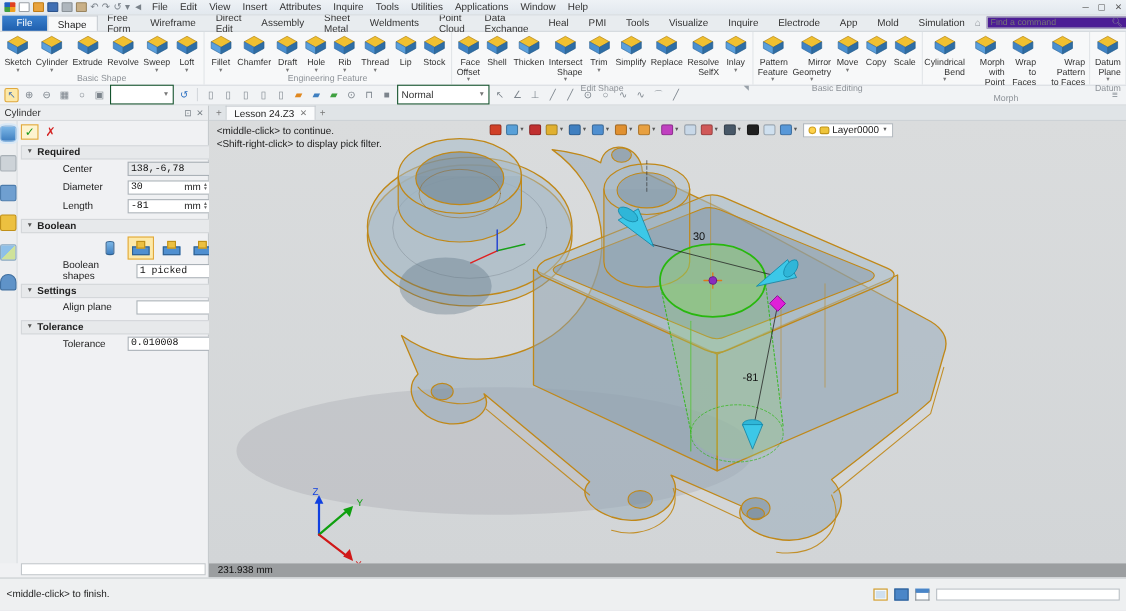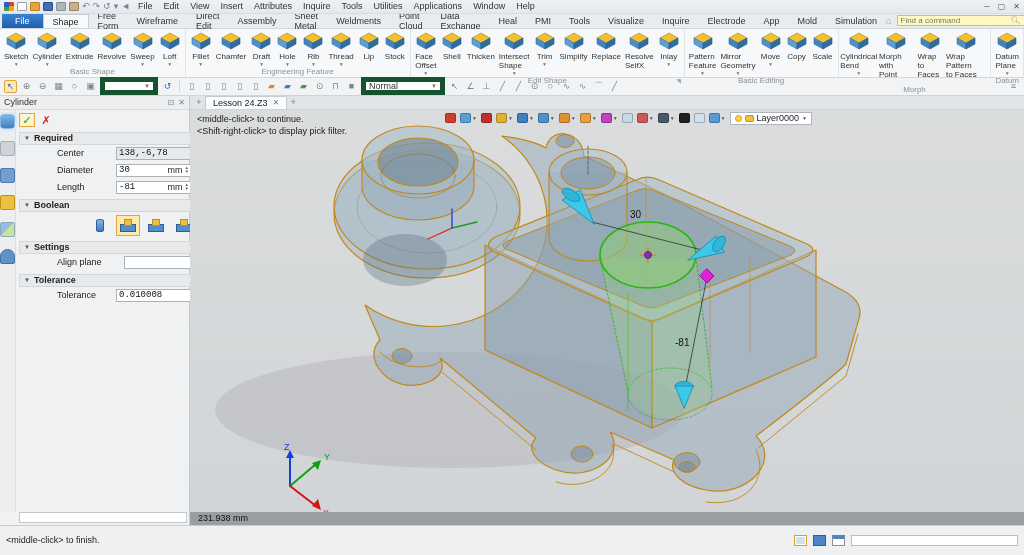--- a/index.html
+++ b/index.html
@@ -24,40 +24,40 @@
   .win-title{ position:absolute; left:0; right:0; text-align:center; color:#444; pointer-events:none; }
   .win-ctrls{ margin-left:auto; display:flex; gap:8px; color:#555; font-size:8px; z-index:2;}
 
   
   .tabrow { height:15px; background:#e8ecef; display:flex; align-items:stretch; padding-left:2px; border-bottom:1px solid #d0d5da; }
   .rtab { padding:1px 9px 0; display:flex; align-items:center; color:#333; cursor:default; }
   .rtab.file { background:linear-gradient(#3b82d0,#1f5fae); color:#fff; padding:1px 13px 0; }
   .rtab.active { background:#f8f9fa; border:1px solid #c8cdd2; border-bottom:none; color:#222; }
   .tr-right { margin-left:auto; display:flex; align-items:center; gap:5px; padding-right:4px; }
   .home-g{ color:#8a9096; font-size:9px;}
-  .cmd-search{ width:128px; height:11px; background:#fef9c3; border:1px solid #b8bec4; display:flex; align-items:center; padding:0 3px; }
+  .cmd-search{ width:128px; height:11px; background:#4c1d95; border:1px solid #b8bec4; display:flex; align-items:center; padding:0 3px; }
   .cmd-search input{ border:none; outline:none; flex:1; font-size:8px; color:#888; font-family:inherit; background:transparent;}
   .mag{ color:#8a9096; font-size:8px; }
 
   
   .ribbon { height:49px; background:#f7f8f9; display:flex; border-bottom:1px solid #d4d8dc; }
   .rib-group { display:flex; flex-direction:column; border-right:1px solid #e2e5e8; padding:1px 2px 0; }
   .rib-buttons { flex:1; display:flex; align-items:flex-start; }
   .rib-btn { display:flex; flex-direction:column; align-items:center; padding:1px 2px 0; cursor:default; min-width:24px; }
-  .rib-label { font-size:8px; color:#333; text-align:left; white-space:pre-line; line-height:1.15; max-width:46px; }
+  .rib-label { font-size:8px; color:#333; text-align:right; white-space:pre-line; line-height:1.15; max-width:46px; }
   .rib-caret { font-size:5px; color:#777; height:6px; line-height:6px; }
   .rib-grouplabel { height:11px; text-align:center; color:#8d9298; font-size:8px; position:relative; }
   .launcher { position:absolute; right:1px; top:1px; font-size:6px; color:#98a0a8; }
 
   
   .da { height:18px; background:#f1f3f5; border-bottom:1px solid #cfd4d8; display:flex; align-items:center; gap:3px; padding:0 4px; }
   .da-ic { width:13px; height:13px; display:flex; align-items:center; justify-content:center; color:#7c848c; font-size:9px; border-radius:2px; }
   .da-ic.hl { background:#fde9a8; border:1px solid #e0a83c; color:#3f6fb4; }
   .c-orange{color:#e08820;} .c-blue{color:#3f7fc0;} .c-green{color:#3fa040;}
-  .da-combo { height:18px; background:#fff; border:5px solid #14532d; display:flex; align-items:center; padding:0 3px; gap:4px; color:#333; }
+  .da-combo { height:18px; background:#fff; border:1px solid #14532d; display:flex; align-items:center; padding:0 3px; gap:4px; color:#333; }
   .da-combo .cc{ color:#777; font-size:6px; margin-left:auto;}
   .da-sep { width:1px; height:12px; background:#d4d8dc; margin:0 2px; }
   .da-spacer{ flex:1; }
 
   
   .main { height:442px; display:flex; }
 
   
   .panel { width:190px; background:#f0f1f3; border-right:1px solid #c6cacd; display:flex; flex-direction:column; }
   .panel-title { height:14px; background:#eceef0; border-bottom:1px solid #d8dbde; display:flex; align-items:center; padding:0 4px; color:#333; }
@@ -680,20 +680,30 @@
                   <span class="top"></span>
                 </span>
               </span>
               <span class="bbtn">
                 <span class="bool-ic">
                   <span class="base"></span>
                   <span class="top"></span>
                 </span>
               </span>
             </div>
+          <div class="prow">
+            <span class="plabel" style="width:64px">Boolean shapes</span>
+            <span class="pin" style="flex:1">
+              <input value="1 picked" style="">
+            </span>
+            <span class="sfx">
+              <span>⇅</span>
+              <span class="garrow">⇓</span>
+            </span>
+          </div>
 
           <div class="sect">
             <span class="tri">▼</span>
             <b>Settings</b>
           </div>
           <div class="prow">
             <span class="plabel" style="width:64px">Align plane</span>
             <span class="pin" style="flex:1">
               <input value="" style="">
             </span>

